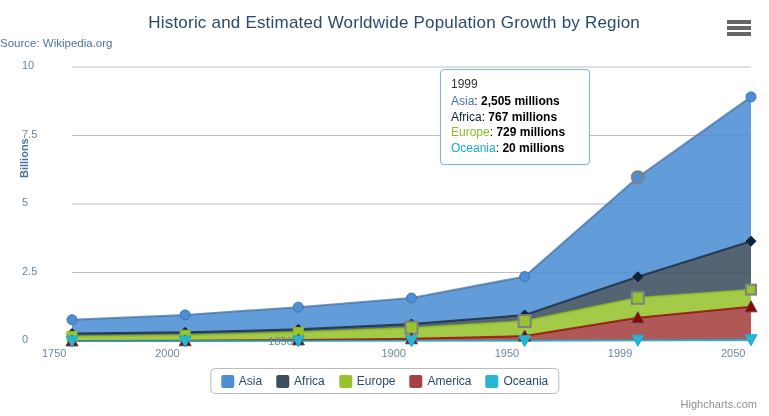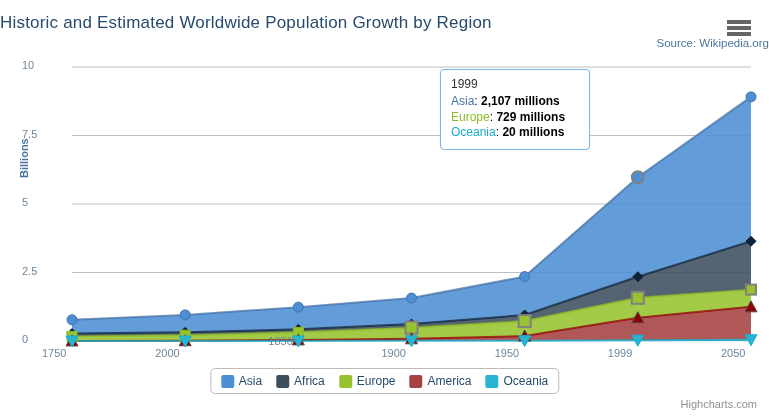--- a/index.html
+++ b/index.html
@@ -15,32 +15,32 @@
     width: 769px;
     height: 416px;
     background: #ffffff;
     overflow: hidden;
   }
   #chart-title {
     position: absolute;
     top: 13px;
     left: 0;
     width: 640px;
-    text-align: left;
+    text-align: right;
     font-size: 17px;
     color: #274b6d;
     font-family: "Liberation Sans", sans-serif;
     letter-spacing: 0.2px;
   }
   #chart-subtitle {
     position: absolute;
     top: 37px;
     left: 0;
     width: 769px;
-    text-align: right;
+    text-align: left;
     font-size: 11.5px;
     color: #4d759e;
     font-family: "Liberation Sans", sans-serif;
   }
   #menu-button {
     position: absolute;
     top: 18px;
     right: 16px;
     width: 26px;
     height: 20px;
@@ -316,21 +316,22 @@
       <div class="x-tick-label" style="left: 268.333px; top: 335px;">1850</div>
       <div class="x-tick-label" style="left: 381.5px; top: 347px;">1900</div>
       <div class="x-tick-label" style="left: 494.667px; top: 347px;">1950</div>
       <div class="x-tick-label" style="left: 607.833px; top: 347px;">1999</div>
       <div class="x-tick-label" style="left: 721px; top: 347px;">2050</div>
     </div>
 
   <div id="tooltip">
     <div class="tt-header">1999</div>
     <div id="tooltip-rows">
-        <div class="tt-row"><span class="tt-name" style="color: rgb(69, 114, 167);">Asia</span>: <span class="tt-value">2,107 millions</span></div>
+        <div class="tt-row"><span class="tt-name" style="color: rgb(69, 114, 167);">Asia</span>: <span class="tt-value">2,505 millions</span></div>
+        <div class="tt-row"><span class="tt-name" style="color: rgb(13, 35, 58);">Africa</span>: <span class="tt-value">767 millions</span></div>
         <div class="tt-row"><span class="tt-name" style="color: rgb(139, 188, 33);">Europe</span>: <span class="tt-value">729 millions</span></div>
         <div class="tt-row"><span class="tt-name" style="color: rgb(26, 173, 206);">Oceania</span>: <span class="tt-value">20 millions</span></div>
       </div>
   </div>
 
   <div id="legend">
       <div class="legend-item">
         <span class="legend-swatch" style="background: rgb(77, 143, 212);"></span>
         <span class="legend-label">Asia</span>
       </div>

